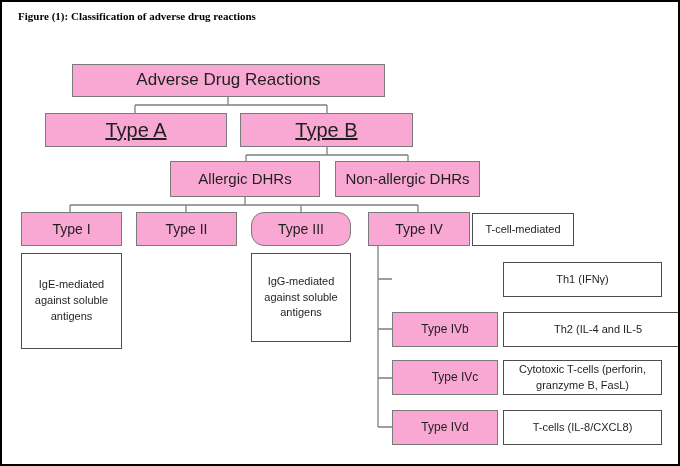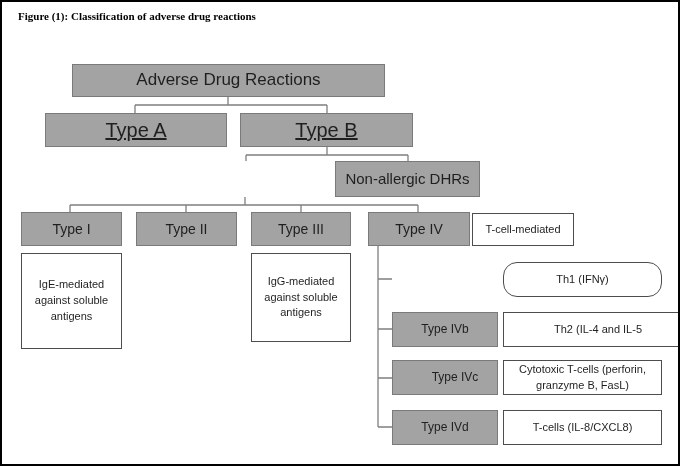--- a/index.html
+++ b/index.html
@@ -38,21 +38,21 @@
     box-sizing: border-box;
     display: flex;
     align-items: center;
     justify-content: center;
     text-align: center;
     color: #1f1f1f;
     line-height: 1.3;
     padding: 2px 4px;
   }
   .gray {
-    background: #a3a3a3;
+    background: #f9a8d4;
     border: 1.5px solid #7a7a7a;
   }
   .white {
     background: #ffffff;
     border: 1px solid #4d4d4d;
   }
   .fs17 { font-size: 17px; }
   .fs16 { font-size: 20px; text-decoration: underline; }
   .fs15 { font-size: 15px; }
   .fs14 { font-size: 14px; }
@@ -72,40 +72,41 @@
              M245 197 V205 M70 205 H418 M70 205 V212 M186 205 V212 M301 205 V212 M418 205 V212
              M378 246 V427 M378 279 H392 M378 329 H392 M378 378 H392 M378 427 H392" fill="none" stroke="#7f7f7f" stroke-width="1.3"></path>
   </svg>
 
   <div class="node gray fs17" style="left:72px; top:64px; width:313px; height:33px;">Adverse Drug Reactions</div>
 
   <div class="node gray fs16" style="left:45px; top:113px; width:182px; height:34px;">Type A</div>
 
   <div class="node gray fs16" style="left:240px; top:113px; width:173px; height:34px;">Type B</div>
 
+  <div class="node gray fs15" style="left:170px; top:161px; width:150px; height:36px;">Allergic DHRs</div>
 
   <div class="node gray fs15" style="left:335px; top:161px; width:145px; height:36px;">Non-allergic DHRs</div>
 
   <div class="node gray fs14" style="left:21px; top:212px; width:101px; height:34px;">Type I</div>
 
   <div class="node gray fs14" style="left:136px; top:212px; width:101px; height:34px;">Type II</div>
 
-  <div class="node gray fs14" style="left:251px; top:212px; width:100px; height:34px;">Type III</div>
+  <div class="node gray fs14" style="left:251px; top:212px; width:100px; height:34px;border-radius:13px;">Type III</div>
 
   <div class="node gray fs14" style="left:368px; top:212px; width:102px; height:34px;">Type IV</div>
 
   <div class="node white fs11" style="left:472px; top:213px; width:102px; height:33px;">T-cell-mediated</div>
 
   <div class="node white fs11" style="left:21px; top:253px; width:101px; height:96px;">IgE-mediated against soluble antigens</div>
 
 
   <div class="node white fs11" style="left:251px; top:253px; width:100px; height:89px;">IgG-mediated against soluble antigens</div>
 
 
-  <div class="node white fs11" style="left:503px; top:262px; width:159px; height:35px;border-radius:14px;">Th1 (IFNγ)</div>
+  <div class="node white fs11" style="left:503px; top:262px; width:159px; height:35px;">Th1 (IFNγ)</div>
 
   <div class="node gray fs12" style="left:392px; top:312px; width:106px; height:35px;">Type IVb</div>
 
   <div class="node white fs11" style="left:503px; top:312px; width:190px; height:35px;">Th2 (IL-4 and IL-5</div>
 
   <div class="node gray fs12" style="left:392px; top:360px; width:106px; height:35px;padding-left:24px;">Type IVc</div>
 
   <div class="node white fs11" style="left:503px; top:360px; width:159px; height:35px;">Cytotoxic T-cells (perforin, granzyme B, FasL)</div>
 
   <div class="node gray fs12" style="left:392px; top:410px; width:106px; height:35px;">Type IVd</div>

